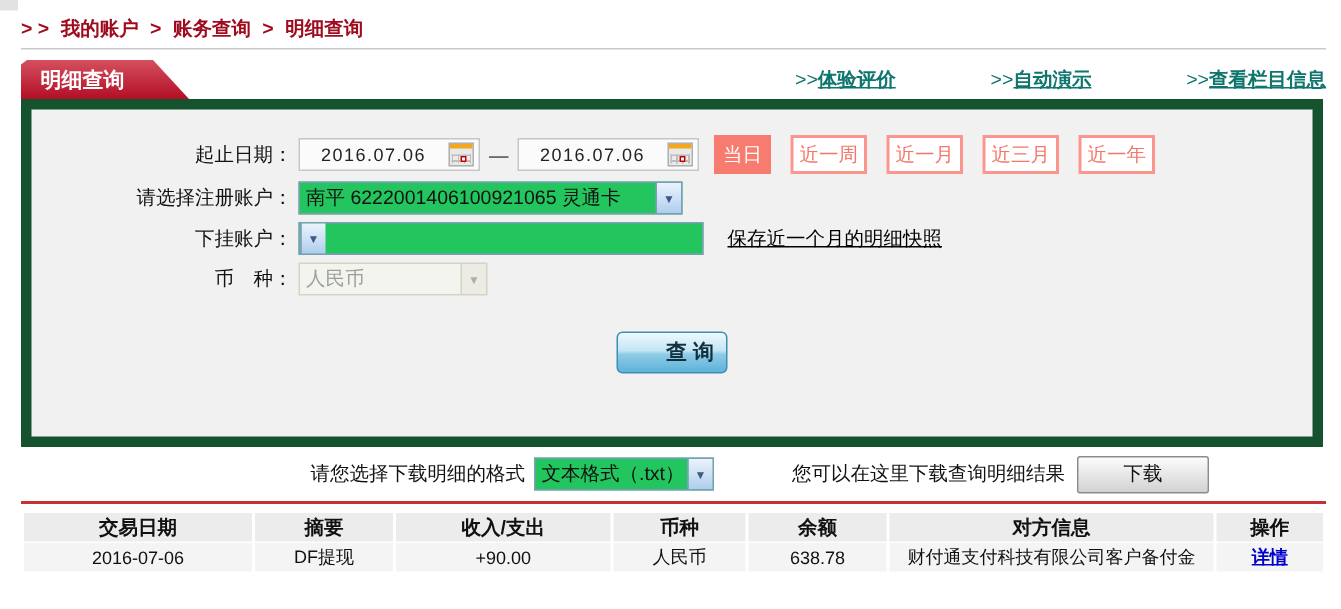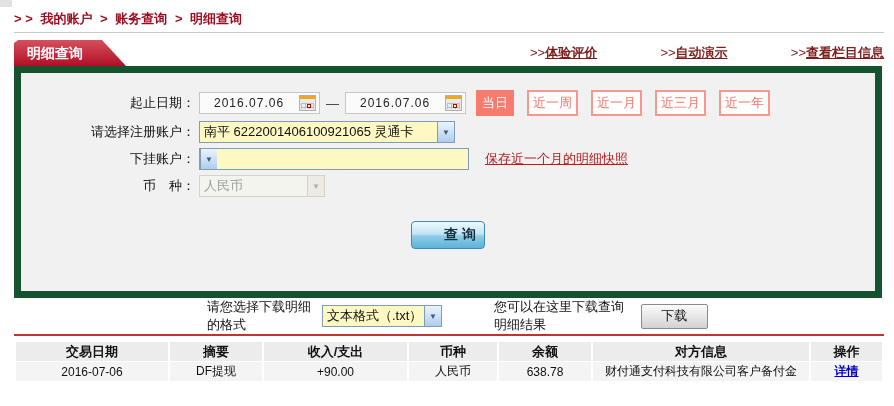--- a/index.html
+++ b/index.html
@@ -15,21 +15,21 @@
   .breadcrumb span { margin-right:4px; }
   .breadcrumb .crumb { cursor:pointer; }
   .topline { position:absolute; top:32px; left:14px; width:870px; height:1px; background:#c9c9c9; }
 
   
   .tab { position:absolute; top:40px; left:14px; width:112px; height:26px; line-height:26px;
     padding-left:13px; color:#fff; font-size:14px; font-weight:bold;
     background:linear-gradient(#d4505e,#b30e26);
     clip-path:polygon(0 3px,4px 0,88px 0,112px 26px,0 26px); }
   .hlinks { position:absolute; top:44px; left:530px; width:354px; display:flex; justify-content:space-between; font-size:13px; }
-  .hlink { color:#7f1d1d; cursor:pointer; white-space:nowrap; }
+  .hlink { color:#0f766e; cursor:pointer; white-space:nowrap; }
   .hlink .arr { text-decoration:none; }
   .hlink .lbl { text-decoration:underline; font-weight:bold; }
 
   
   .panel { position:absolute; top:66px; left:14px; width:868px; height:232px;
     background:#f1f1f1; border:7px solid #14532d; padding-top:17px; }
   .frow { display:flex; align-items:center; margin-bottom:5px; min-height:22px; }
   .flabel { width:174px; text-align:right; font-size:13px; color:#111; flex:0 0 174px; margin-right:4px; }
 
   
@@ -45,44 +45,44 @@
                repeating-linear-gradient(to bottom,#bdbdbd 0 1px,transparent 1px 4px),#ececec; }
   .cal-dot { position:absolute; width:4px; height:4px; border:1px solid #c20000; background:#fff; right:4px; bottom:2px; }
 
   
   .qbtns { display:flex; margin-left:10px; gap:13px; }
   .qbtn { border:2px solid #f9978d; color:#f4766a; background:#fff; font-size:13px;
     padding:2px 4px; cursor:pointer; white-space:nowrap; }
   .qbtn.active { background:#f87b6f; border-color:#f87b6f; color:#fff; }
 
   
-  .xpsel { height:22px; background:#fef9c3; border:1px solid #7f9db9; display:flex;
+  .xpsel { height:22px; background:#22c55e; border:1px solid #7f9db9; display:flex;
     align-items:stretch; cursor:pointer; }
   .xpsel-text { flex:1; font-size:13px; color:#111; padding:0 4px; display:flex; align-items:center; white-space:nowrap; overflow:hidden; }
   .xpsel-btn { width:17px; border-left:1px solid #7f9db9; background:linear-gradient(#eaf3fc,#cfe1f5 50%,#aecded);
     display:flex; align-items:center; justify-content:center; color:#3c5a82; font-size:8px; }
   .xpsel.disabled { background:#f4f4ee; border-color:#d6d2c8; cursor:default; }
   .xpsel.disabled .xpsel-text { color:#9aa09a; }
   .xpsel.disabled .xpsel-btn { background:#ecece4; border-left-color:#d6d2c8; color:#aab0aa; }
 
-  .snap-link { margin-left:16px; font-size:13px; color:#b91c1c; text-decoration:underline; cursor:pointer; }
+  .snap-link { margin-left:16px; font-size:13px; color:#000000; text-decoration:underline; cursor:pointer; }
 
   
   .radio-group { display:flex; align-items:center; gap:28px; }
   .radio-opt { display:flex; align-items:center; gap:6px; font-size:13px; cursor:pointer; }
   .radio { width:13px; height:13px; border-radius:50%; border:1px solid #587aa0; background:#fff;
     box-shadow:inset 0 1px 2px #b9c7d4; display:inline-flex; align-items:center; justify-content:center; }
   .radio.checked::after { content:""; width:5px; height:5px; border-radius:50%; background:#2e9e33; }
 
   .query-btn { display:block; margin:24px auto 13px; width:74px; height:28px;
     border:1px solid #3f8cb5; border-radius:4px; font-weight:bold; font-size:14px; color:#13303f;
     background:linear-gradient(#eef9fe 0%,#c3e5f4 45%,#8ecbe6 55%,#5db3da 100%); cursor:pointer;padding-left:24px; }
 
   
-  .dl-row { position:absolute; top:303px; left:0; width:708px; height:26px;
+  .dl-row { position:absolute; top:303px; left:0; width:894px; height:26px;
     display:flex; align-items:center; font-size:13px; }
   .dl-label { margin-left:207px; color:#111; }
   .dl-sel { width:120px; margin-left:6px; }
   .dl-hint { margin-left:52px; color:#111; }
   .dl-btn { margin-left:8px; width:88px; height:25px; border:1px solid #8b8b8b; border-radius:2px;
     background:linear-gradient(#fcfcfc,#e3e3e3 60%,#d2d2d2); font-size:13px; color:#111; cursor:pointer; }
 
   .red-divider { position:absolute; top:334px; left:14px; width:870px; height:2px; background:#c53030; }
 
   

